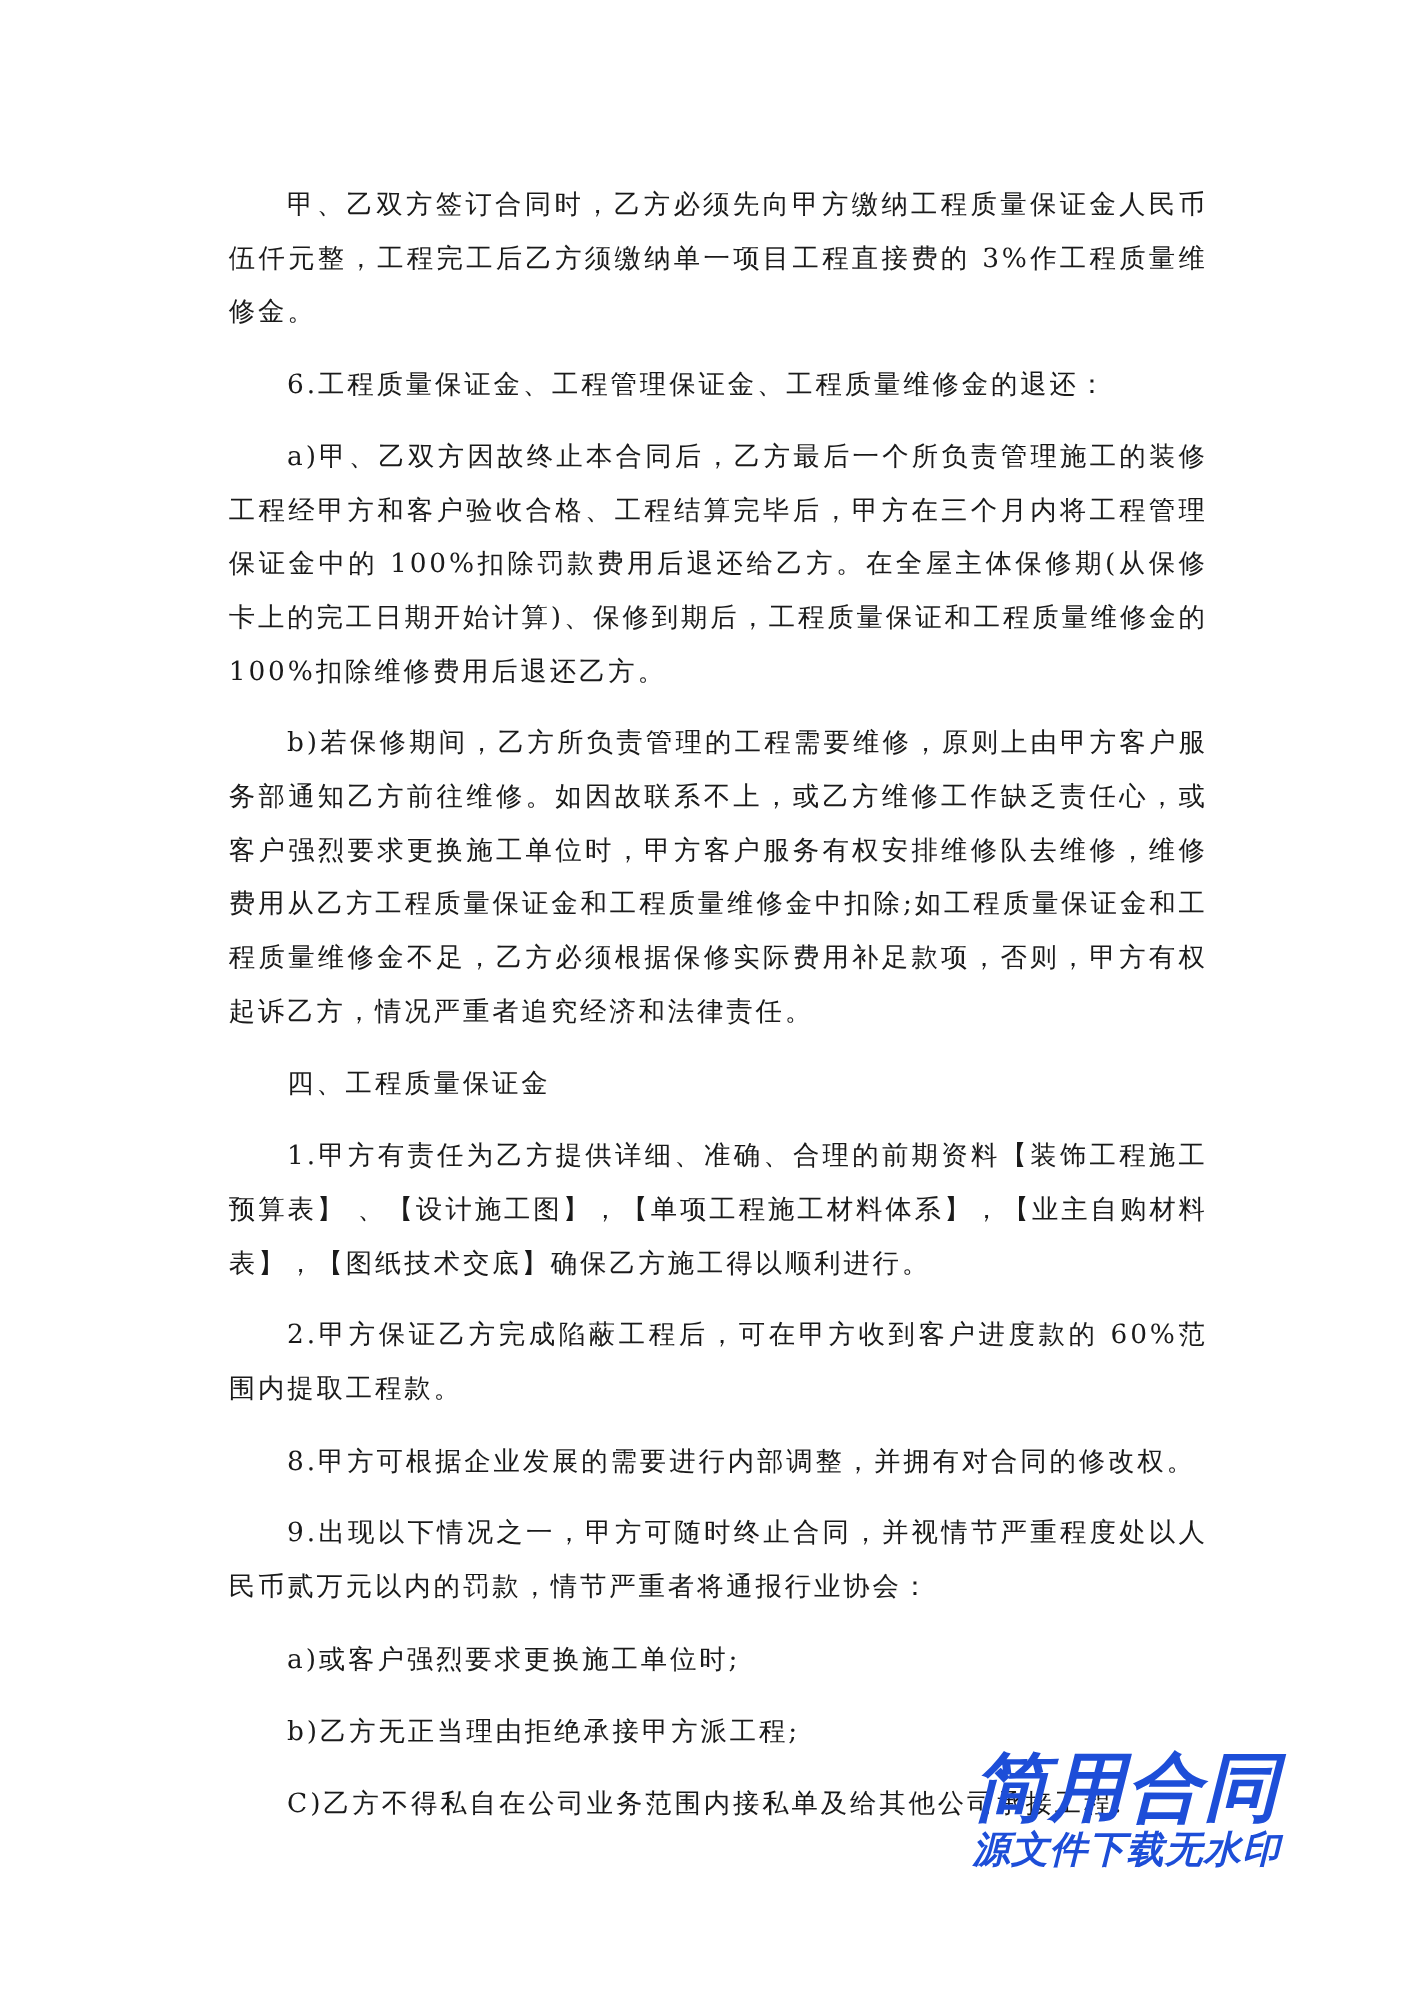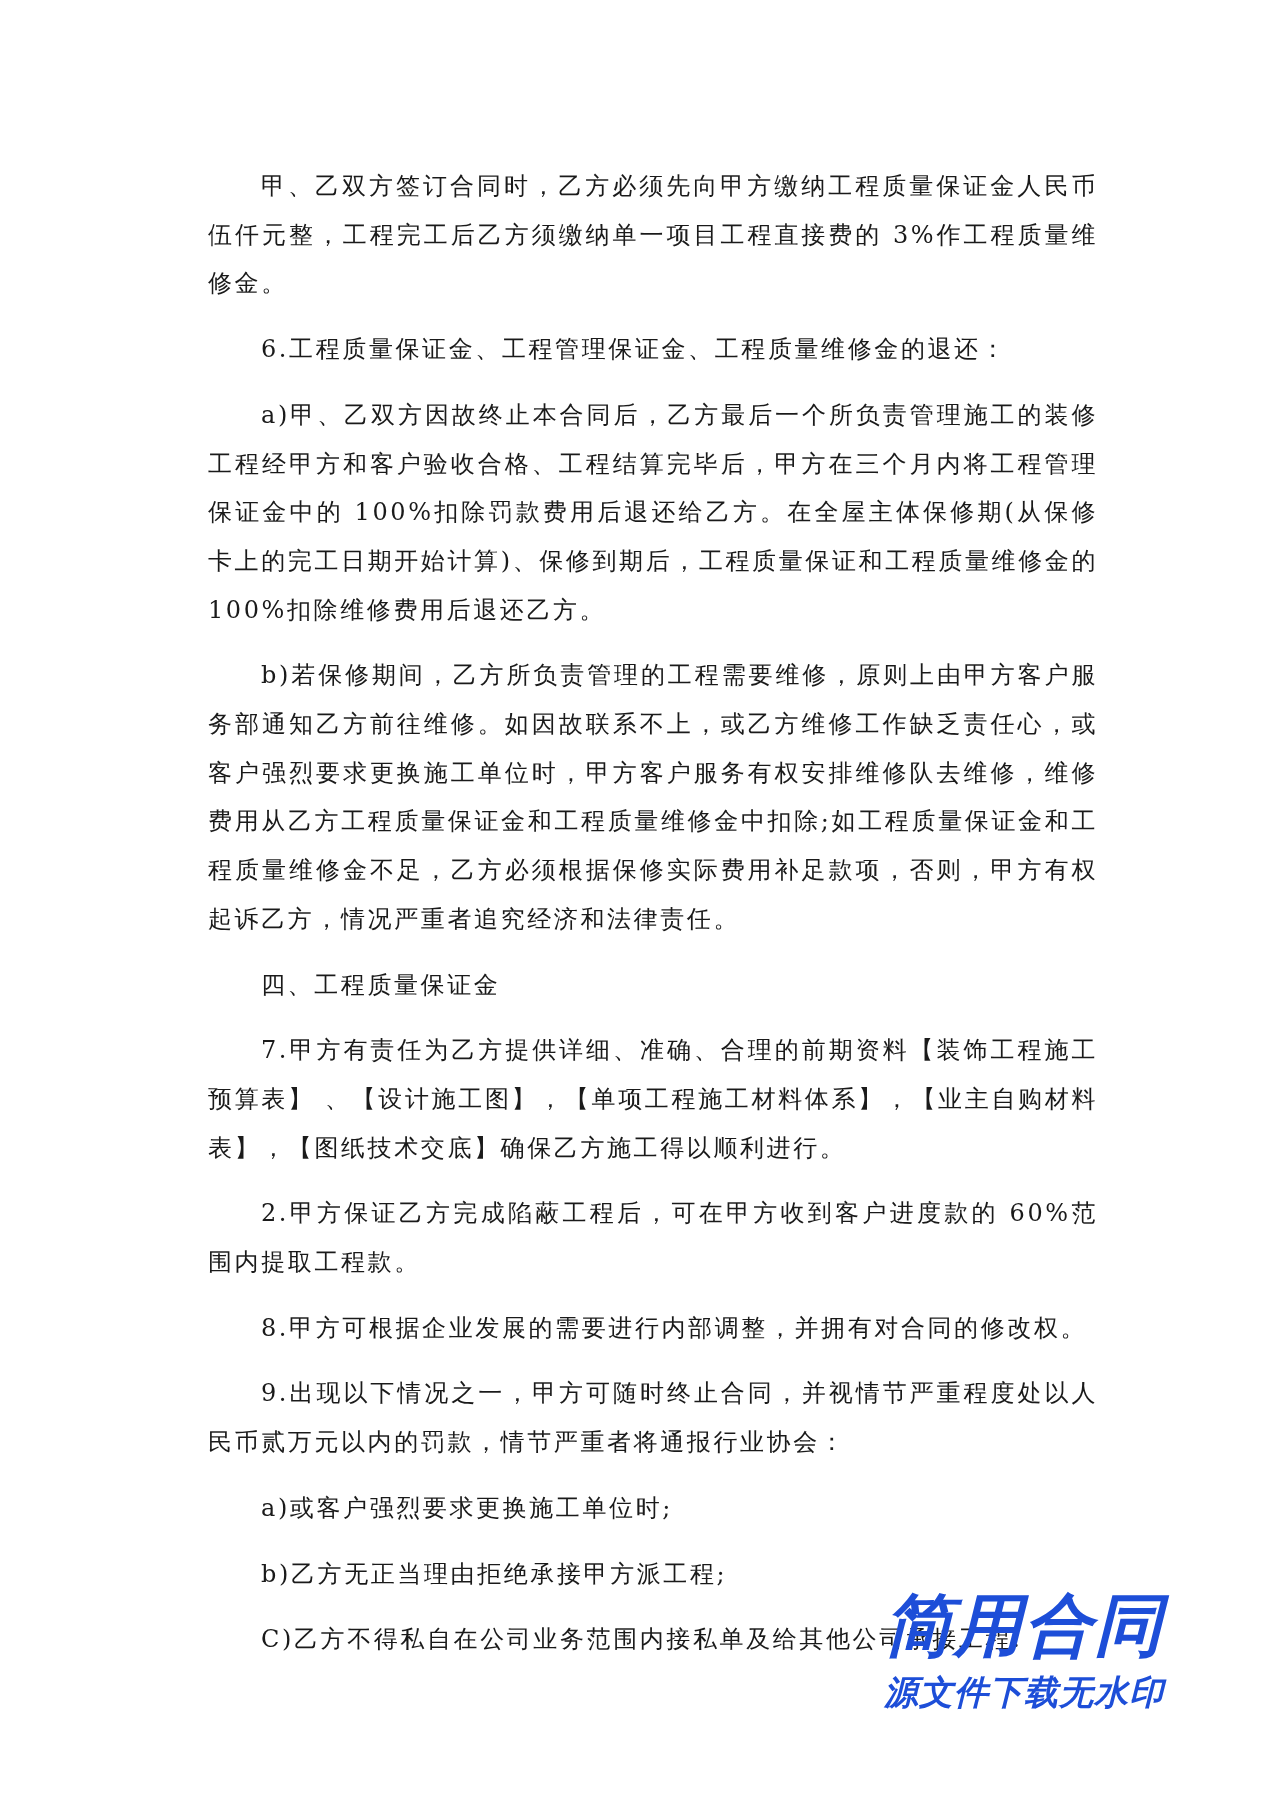--- a/index.html
+++ b/index.html
@@ -48,37 +48,37 @@
       font-style: italic;
       pointer-events: none;
     }
     .wm-main {
       font-size: 68px;
       line-height: 72px;
       letter-spacing: 2px;
       white-space: nowrap;
     }
     .wm-sub {
-      margin-top: 10px;
+      margin-top: 0;
       font-size: 34px;
       line-height: 40px;
       letter-spacing: 1px;
       white-space: nowrap;
     }
   </style>
 </head>
 <body>
 
 <div class="page">
   <p class="para indent">甲、乙双方签订合同时，乙方必须先向甲方缴纳工程质量保证金人民币伍仟元整，工程完工后乙方须缴纳单一项目工程直接费的 3%作工程质量维修金。</p>
   <p class="para indent">6.工程质量保证金、工程管理保证金、工程质量维修金的退还：</p>
   <p class="para indent">a)甲、乙双方因故终止本合同后，乙方最后一个所负责管理施工的装修工程经甲方和客户验收合格、工程结算完毕后，甲方在三个月内将工程管理保证金中的 100%扣除罚款费用后退还给乙方。在全屋主体保修期(从保修卡上的完工日期开始计算)、保修到期后，工程质量保证和工程质量维修金的 100%扣除维修费用后退还乙方。</p>
   <p class="para indent">b)若保修期间，乙方所负责管理的工程需要维修，原则上由甲方客户服务部通知乙方前往维修。如因故联系不上，或乙方维修工作缺乏责任心，或客户强烈要求更换施工单位时，甲方客户服务有权安排维修队去维修，维修费用从乙方工程质量保证金和工程质量维修金中扣除;如工程质量保证金和工程质量维修金不足，乙方必须根据保修实际费用补足款项，否则，甲方有权起诉乙方，情况严重者追究经济和法律责任。</p>
   <p class="para indent">四、工程质量保证金</p>
-  <p class="para indent">7.甲方有责任为乙方提供详细、准确、合理的前期资料【装饰工程施工预算表】 、【设计施工图】，【单项工程施工材料体系】，【业主自购材料表】，【图纸技术交底】确保乙方施工得以顺利进行。</p>
+  <p class="para indent">1.甲方有责任为乙方提供详细、准确、合理的前期资料【装饰工程施工预算表】 、【设计施工图】，【单项工程施工材料体系】，【业主自购材料表】，【图纸技术交底】确保乙方施工得以顺利进行。</p>
   <p class="para indent">2.甲方保证乙方完成陷蔽工程后，可在甲方收到客户进度款的 60%范围内提取工程款。</p>
   <p class="para indent">8.甲方可根据企业发展的需要进行内部调整，并拥有对合同的修改权。</p>
   <p class="para indent">9.出现以下情况之一，甲方可随时终止合同，并视情节严重程度处以人民币贰万元以内的罚款，情节严重者将通报行业协会：</p>
   <p class="para item">a)或客户强烈要求更换施工单位时;</p>
   <p class="para item">b)乙方无正当理由拒绝承接甲方派工程;</p>
   <p class="para item">C)乙方不得私自在公司业务范围内接私单及给其他公司承接工程.</p>
 </div>
 
 <div class="watermark">
   <div class="wm-main">简用合同</div>

